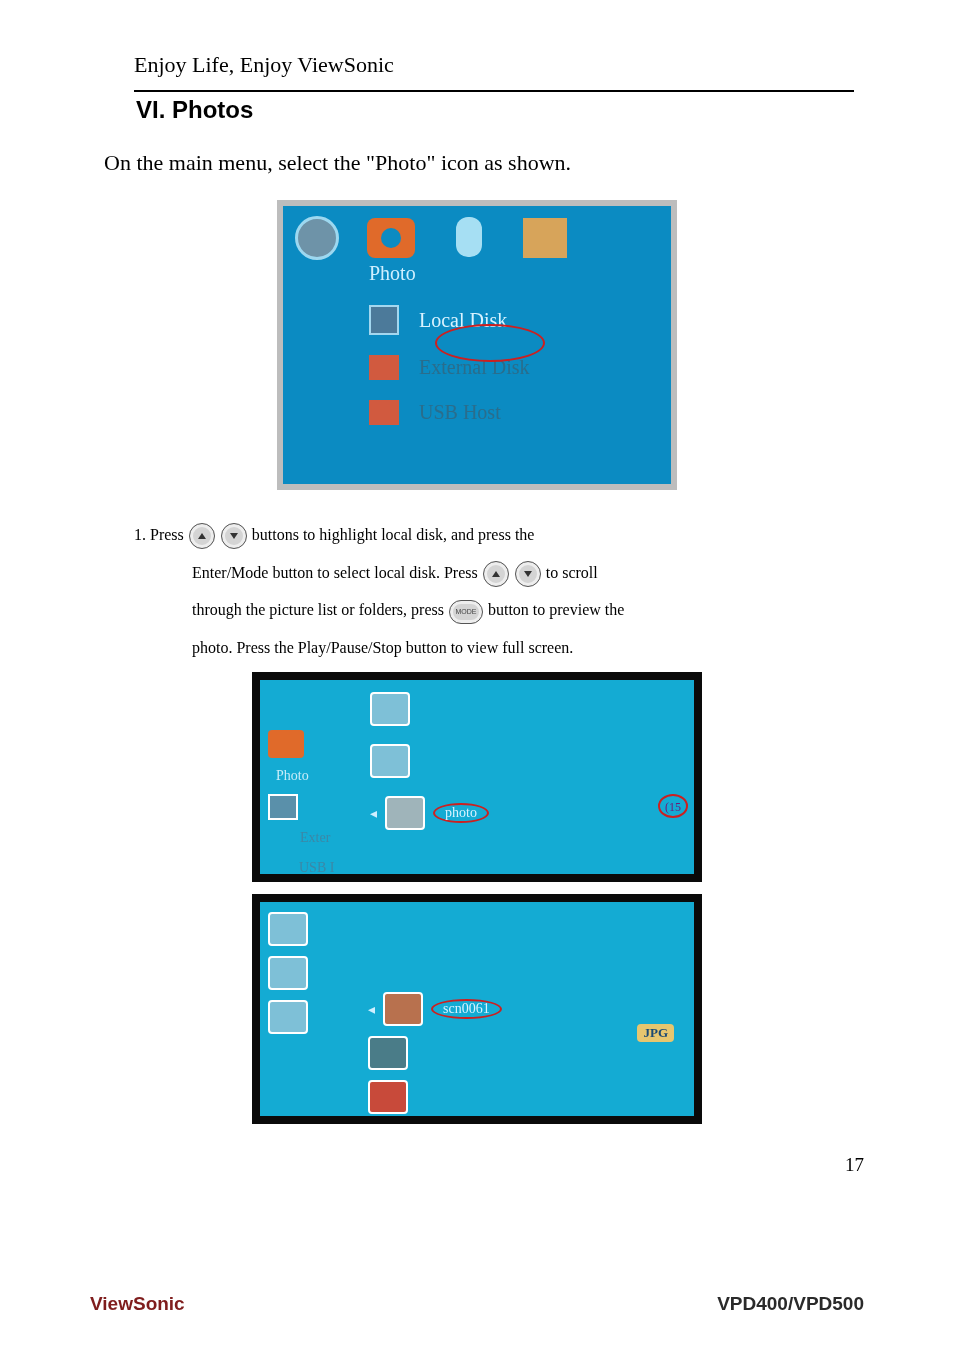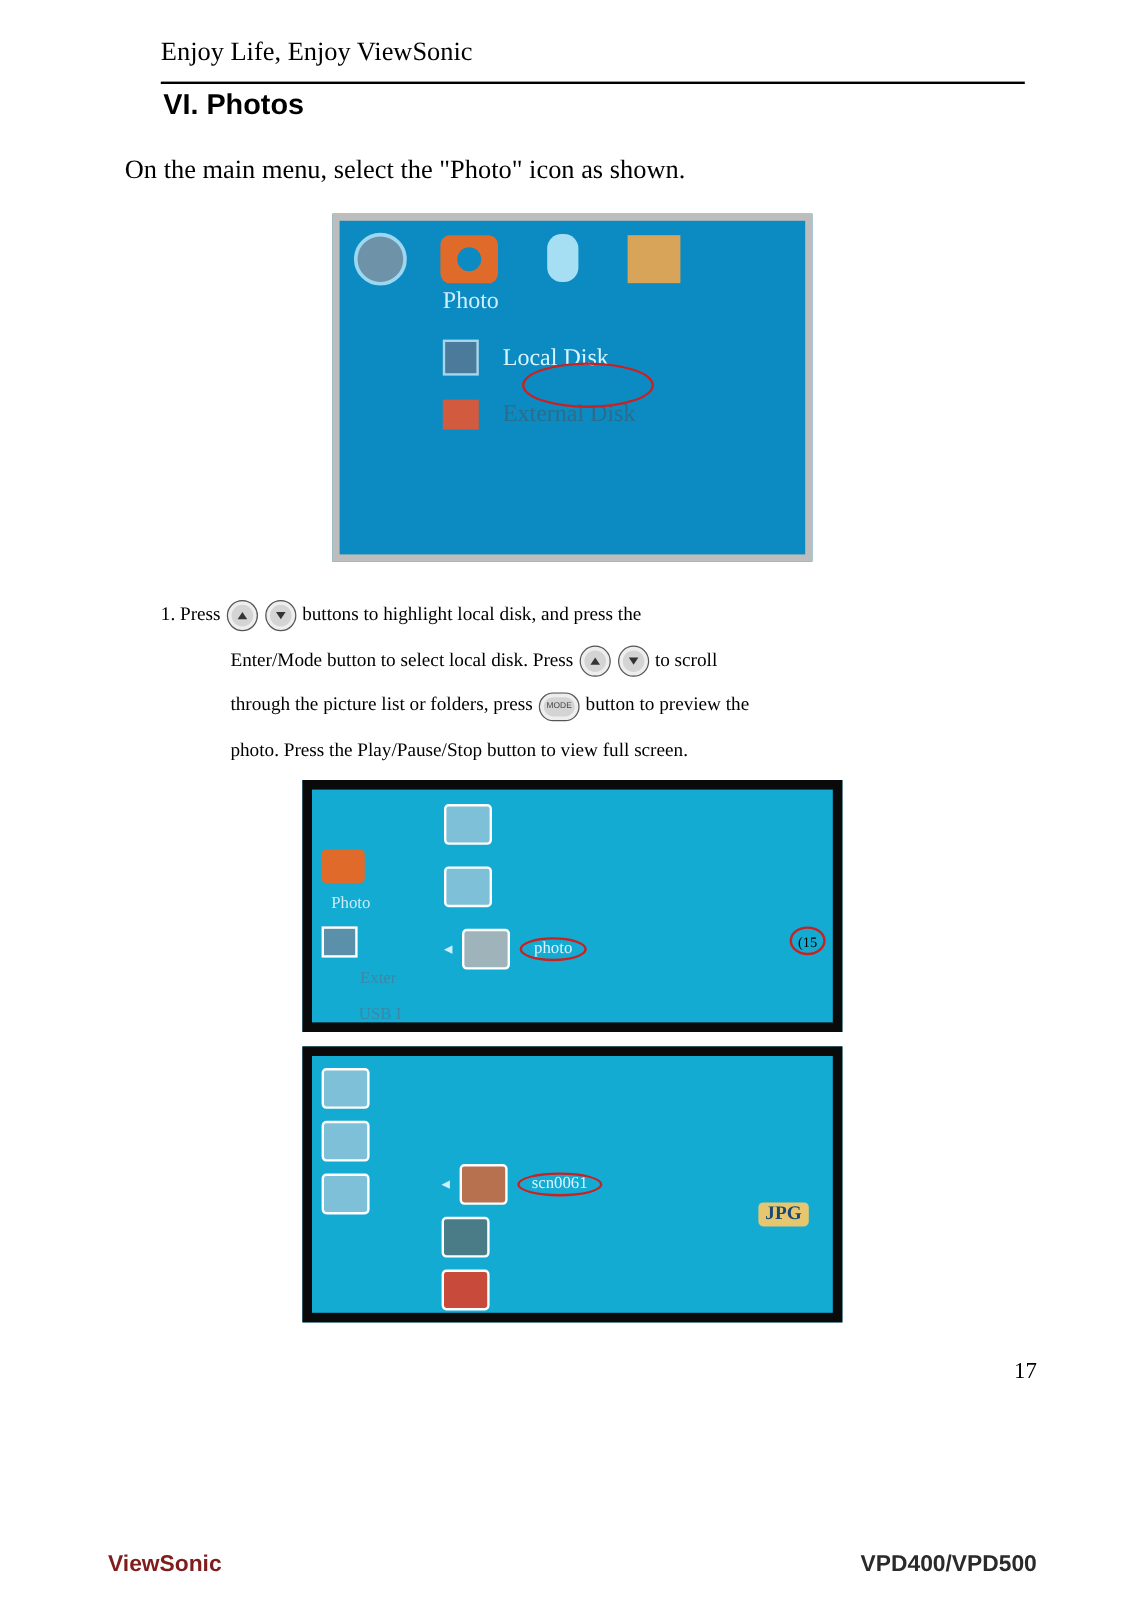--- a/index.html
+++ b/index.html
@@ -5,21 +5,21 @@
   * { box-sizing: border-box; margin: 0; padding: 0; }
   body {
     width: 954px;
     height: 1351px;
     font-family: "Times New Roman", serif;
     background: #fff;
     color: #000;
     position: relative;
   }
   .page {
-    padding: 30px 90px 40px 90px;
+    padding: 52px 90px 40px 90px;
   }
   .header-line {
     font-size: 22px;
     margin-bottom: 12px;
     margin-left: 44px;
   }
   .hr {
     border: none;
     border-top: 2.5px solid #000;
     margin-left: 44px;
@@ -111,22 +111,22 @@
   .s2a { height: 210px; }
   .s2b { height: 230px; }
   .shot2 .side { position:absolute; left:8px; top:10px; display:flex; flex-direction:column; gap:10px; }
   .thumb { width: 40px; height: 34px; background: #7ec0d7; border: 2px solid #fff; border-radius: 4px; }
   .camtiny{ width: 36px; height: 28px; background:#e06a2a; border-radius:4px; }
   .photolabel { color:#c7ecf8; font-size:14px; margin-left:8px; }
   .sd { width: 30px; height: 26px; background:#5a90aa; border:2px solid #fff; }
   .ext { color:#3b88a7; font-size:14px; }
   .centercol { position:absolute; left: 110px; top: 12px; display:flex; flex-direction:column; gap: 18px; }
   .pill { border:2px solid #cc2020; border-radius:50%; padding:0 10px; font-size:14px; color:#d9f3ff; display:inline-block; }
-  .count { position:absolute; right:6px; top:114px; width:30px; height:24px; border:2px solid #cc2020; border-radius:50%; font-size:12px; color:#000000; text-align:center; line-height:22px;}
-  .jp { position:absolute; right:20px; top:122px; background:#e6c66f; color:#1a4a74; font-size:16px; font-weight:bold; padding:1px 6px; border-radius:4px;}
+  .count { position:absolute; right:6px; top:114px; width:30px; height:24px; border:2px solid #cc2020; border-radius:50%; font-size:12px; color:#701a75; text-align:center; line-height:22px;}
+  .jp { position:absolute; right:20px; top:122px; background:#e6c66f; color:#1a4a74; font-size:13px; font-weight:bold; padding:1px 6px; border-radius:4px;}
   .s2b .side { top:10px; }
   .s2b .centercol { top: 90px; left: 108px; gap:10px; }
   .arrow-l { color:#cfefff; font-size:14px; }
 
   .page-num { text-align:right; font-size:19px; margin-top:30px; }
   .footer {
     position: absolute;
     bottom: 36px;
     left: 90px;
     right: 90px;
@@ -158,20 +158,24 @@
       <span class="note"></span>
     </div>
     <div class="photo-label">Photo</div>
     <div class="row">
       <span class="sdicon"></span>
       <span class="active">Local Disk</span>
     </div>
     <div class="row">
       <span class="sdicon2"></span>
       <span class="dim">External Disk</span>
+    </div>
+    <div class="row">
+      <span class="sdicon2"></span>
+      <span class="dim">USB Host</span>
     </div>
     <span class="circle-red c1"></span>
   </div>
 
   <div class="step">
     <span>1.</span>
     <span>Press </span>
     <span class="btn-icon btn-up"></span>
     <span class="btn-icon btn-down"></span>
     <span> buttons to highlight local disk, and press the</span>

